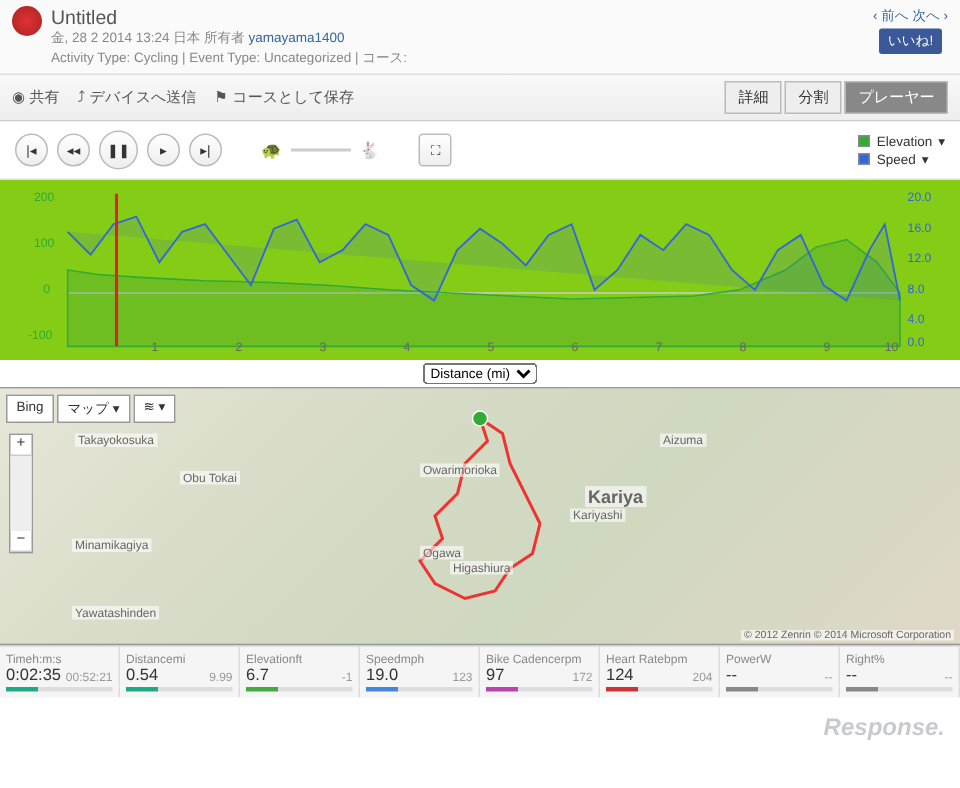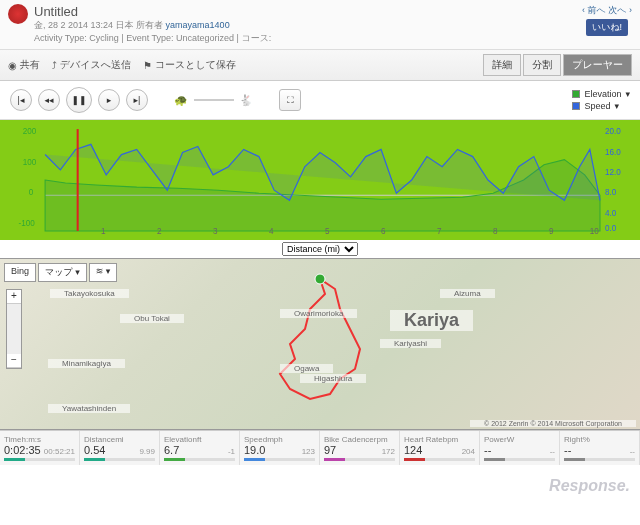--- a/index.html
+++ b/index.html
@@ -20,21 +20,21 @@
 .player{padding:6px 10px;background:#fff;border-bottom:1px solid #ddd;display:flex;align-items:center;gap:6px}
 .pbtn{width:22px;height:22px;border:1px solid #bbb;border-radius:50%;background:linear-gradient(#fff,#eee);display:flex;align-items:center;justify-content:center;font-size:9px;cursor:pointer}
 .legend{margin-left:auto;display:flex;flex-direction:column;gap:2px;font-size:9px}
 .leg{display:flex;align-items:center;gap:4px}
 .sq{width:8px;height:8px;border:1px solid #888}
 .chart{height:120px;padding:4px 10px;position:relative;background:#84cc16}
 .chart svg{width:100%;height:100%}
 .xaxis{text-align:center;font-size:9px;color:#666;padding:2px}
 .xaxis select{font-size:9px}
 .map{height:172px;background:linear-gradient(135deg,#e8e6d8 0%,#d8dcc8 30%,#cfd8c0 60%,#e0d8c8 100%);position:relative;border-top:1px solid #999;border-bottom:1px solid #999;overflow:hidden}
-.maplbl{position:absolute;font-size:8px;color:#666;background:rgba(255,255,255,.6);padding:0 14px}
+.maplbl{position:absolute;font-size:8px;color:#666;background:rgba(255,255,255,.6);padding:0 2px}
 .mapctrl{position:absolute;top:4px;left:4px;display:flex;gap:2px}
 .mbtn{background:#fff;border:1px solid #999;padding:2px 6px;font-size:9px;cursor:pointer}
 .zoom{position:absolute;top:30px;left:6px;width:16px;background:#fff;border:1px solid #999}
 .zbtn{height:14px;text-align:center;font-size:10px;border-bottom:1px solid #ccc;cursor:pointer}
 .zslide{height:50px;background:#eee}
 .route{position:absolute;top:0;left:0;width:100%;height:100%}
 .stats{display:flex;background:#f5f5f5;border-top:1px solid #ccc}
 .stat{flex:1;padding:4px 4px;border-right:1px solid #ddd}
 .slabel{font-size:8px;color:#888;display:flex;justify-content:flex-start}
 .sval{font-size:11px;color:#333;display:flex;justify-content:space-between;align-items:end}
@@ -143,21 +143,21 @@
  </svg>
  <div class="maplbl" style="top:30px;left:50px">Takayokosuka</div>
  <div class="maplbl" style="top:55px;left:120px">Obu Tokai</div>
  <div class="maplbl" style="top:100px;left:48px">Minamikagiya</div>
  <div class="maplbl" style="top:145px;left:48px">Yawatashinden</div>
  <div class="maplbl" style="top:50px;left:280px">Owarimorioka</div>
  <div class="maplbl" style="top:105px;left:280px">Ogawa</div>
  <div class="maplbl" style="top:115px;left:300px">Higashiura</div>
  <div class="maplbl" style="top:80px;left:380px">Kariyashi</div>
  <div class="maplbl" style="top:30px;left:440px">Aizuma</div>
- <div class="maplbl" style="top:51px;left:390px;font-size:18px;font-weight:bold">Kariya</div>
+ <div class="maplbl" style="top:65px;left:390px;font-size:12px;font-weight:bold">Kariya</div>
  <div class="maplbl" style="bottom:2px;right:4px;font-size:7px">© 2012 Zenrin © 2014 Microsoft Corporation</div>
 </div>
 
 <div class="stats" id="stats">
     <div class="stat">
       <div class="slabel">
         <span>Time</span>
         <span>h:m:s</span>
       </div>
       <div class="sval">

